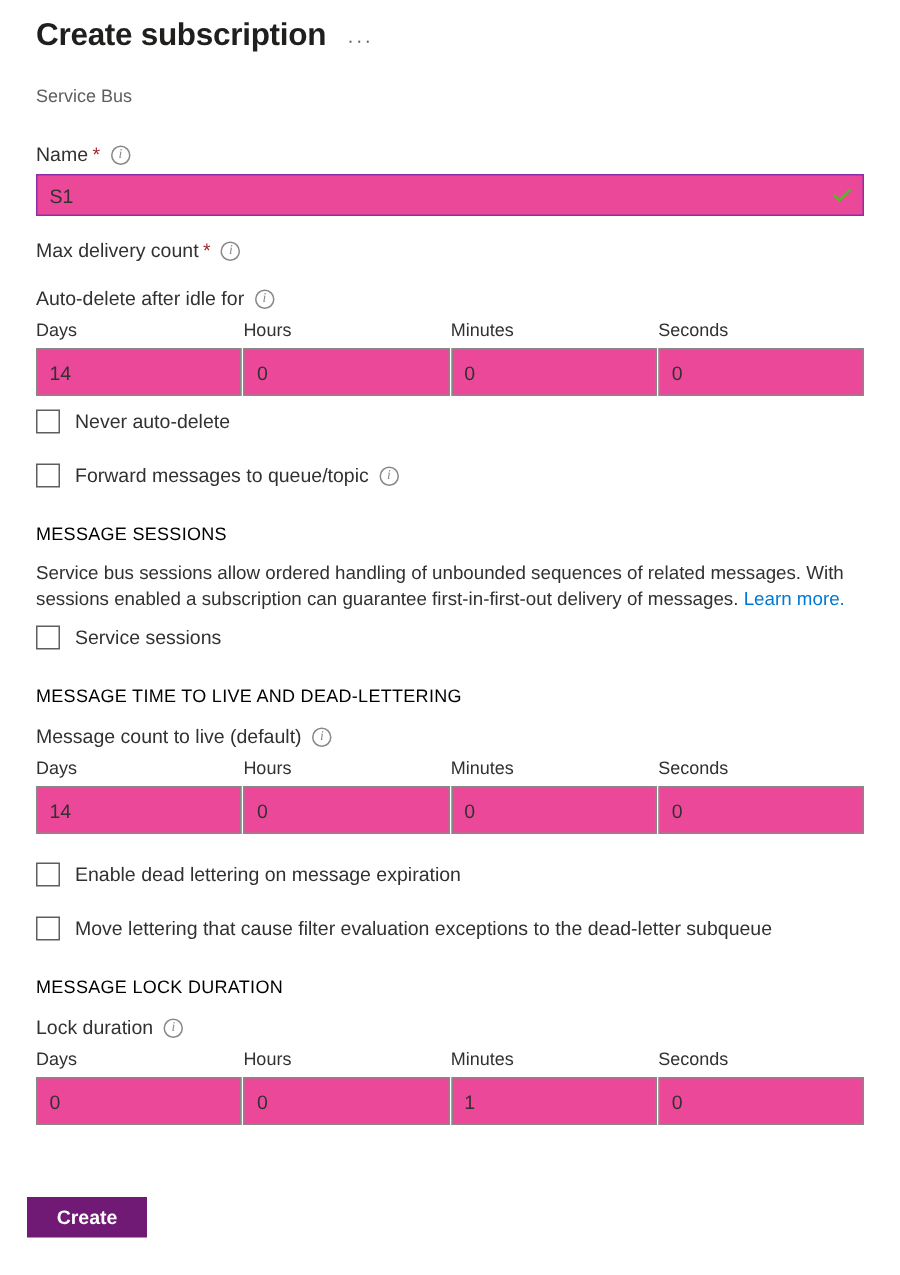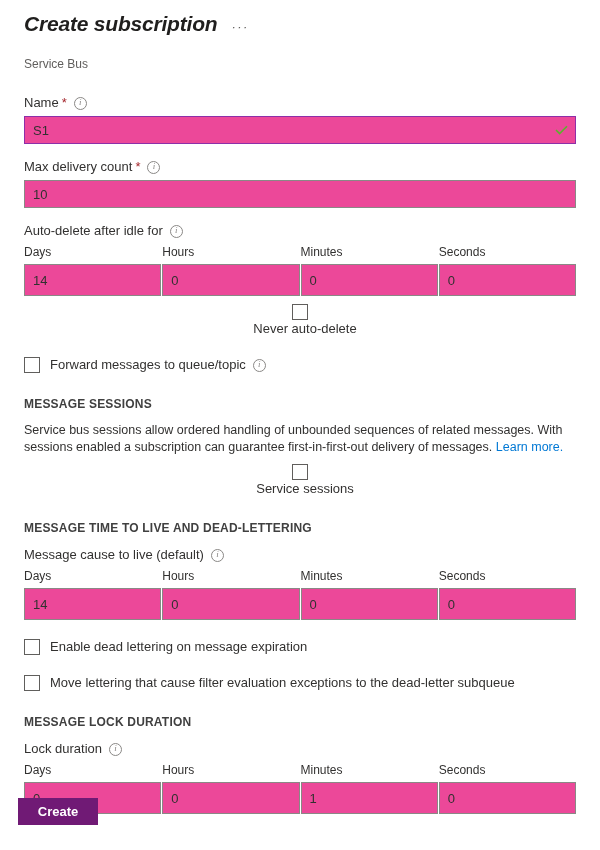--- a/index.html
+++ b/index.html
@@ -8,21 +8,21 @@
     width: 600px; height: 850px;
     background: #ffffff;
     font-family: "Liberation Sans", sans-serif;
     color: #1b1a19;
     overflow: hidden;
   }
   .page { position: relative; width: 600px; height: 850px; }
 
   
   .header { padding: 10px 24px 0 24px; }
-  .title-row { display: flex; align-items: flex-start; font-style: italic; }
+  .title-row { display: flex; align-items: flex-start; }
   .title {
     font-size: 21px; font-weight: bold; letter-spacing: -0.2px;
     color: #201f1e; line-height: 28px; margin: 0;
   }
   .ellipsis-btn {
     margin-left: 14px; margin-top: 12px;
     color: #605e5c; font-size: 13px; letter-spacing: 1.5px;
     line-height: 10px; cursor: pointer; user-select: none;
   }
   .subtitle {
@@ -76,37 +76,37 @@
   .cbox {
     width: 16px; height: 16px; border: 1px solid #605e5c;
     background: #fff; flex: none;
   }
   .cbox-label {
     font-size: 13px; color: #323130; margin-left: 10px; line-height: 18px;
     display: flex; align-items: center;
   }
 
   .section-head {
-    font-size: 12px; font-weight: bold; color: #404040;
+    font-size: 12px; font-weight: normal; color: #000000;
     letter-spacing: 0.2px; line-height: 16px; margin-top: 16px;
   }
   .section-desc {
     font-size: 12.5px; color: #323130; line-height: 17px;
   }
   .link { color: #0078d4; text-decoration: none; }
 
   
   .footer { position: absolute; left: 0; right: 0; top: 798px; padding: 0 18px; }
   .create-btn {
     background: #701a75; color: #ffffff; border: none;
     font-size: 13px; font-weight: bold; height: 27px; min-width: 80px;
     padding: 0 16px; cursor: pointer;
     font-family: "Liberation Sans", sans-serif;
   }
-  .mt-8 { margin-top: 8px; flex-direction: column; }
+  .mt-8 { margin-top: 8px; }
   .mt-10 { margin-top: 10px; }
   .mt-14 { margin-top: 14px; }
   .mt-18 { margin-top: 18px; }
   .mt-22 { margin-top: 22px; }
 </style>
 </head>
 <body>
 
 <div class="page">
 
@@ -137,21 +137,20 @@
     </div>
 
     <div class="mt-14">
       <div class="field-label">
         <span>Max delivery count</span>
         <span class="req">*</span>
         <span class="info-icon">
             <span>i</span>
           </span>
       </div>
-      <input class="text-input" type="text" value="10" style="">
     </div>
 
     <div class="mt-14">
       <div class="field-label">
         <span>Auto-delete after idle for</span>
         <span class="info-icon">
             <span>i</span>
           </span>
       </div>
       <div class="row-4">
@@ -197,21 +196,21 @@
       </div>
       <div class="checkbox-row mt-8">
         <div class="cbox"></div>
         <div class="cbox-label">Service sessions</div>
       </div>
     </div>
 
     <div class="mt-22">
       <div class="section-head">MESSAGE TIME TO LIVE AND DEAD-LETTERING</div>
       <div class="field-label mt-10">
-        <span>Message cause to live (default)</span>
+        <span>Message count to live (default)</span>
         <span class="info-icon">
             <span>i</span>
           </span>
       </div>
       <div class="row-4">
         <div class="col-4">
           <div class="sub-label">Days</div>
           <input class="text-input" type="text" value="14" style="">
         </div>
         <div class="col-4">

